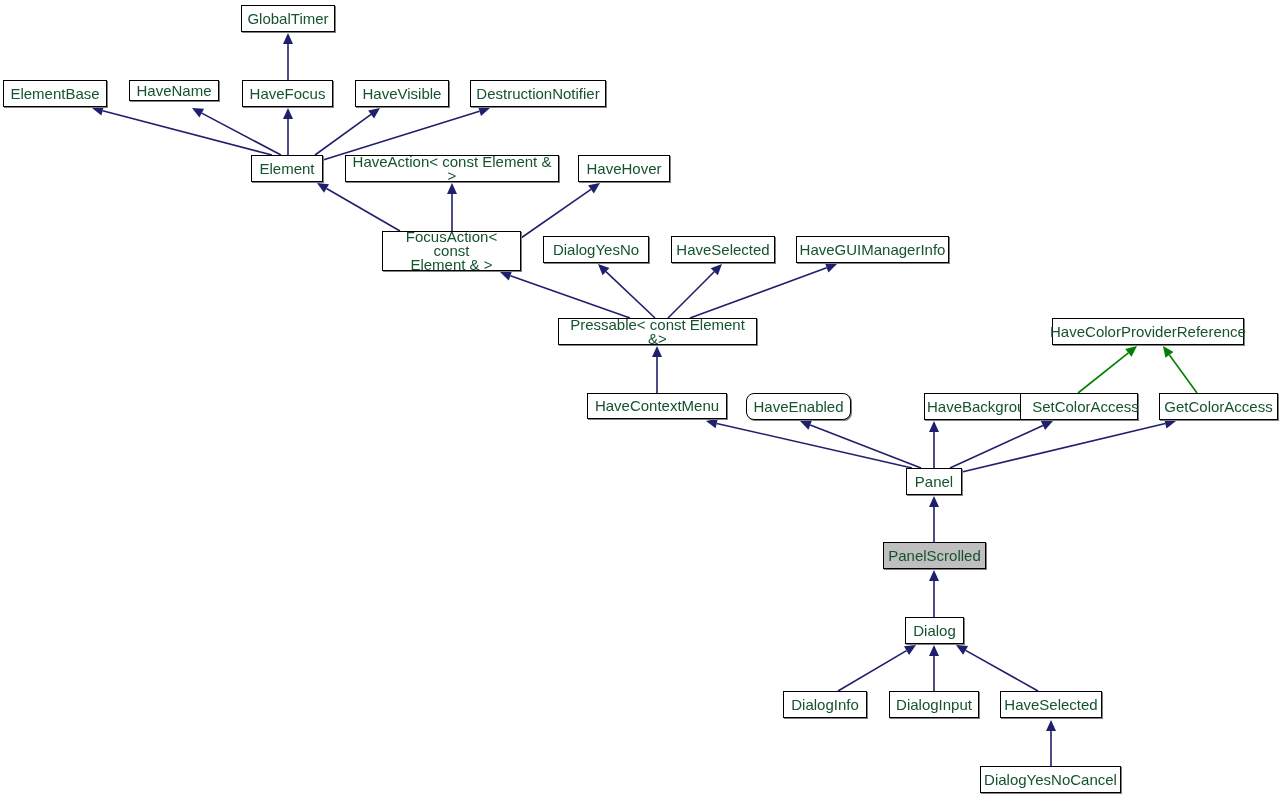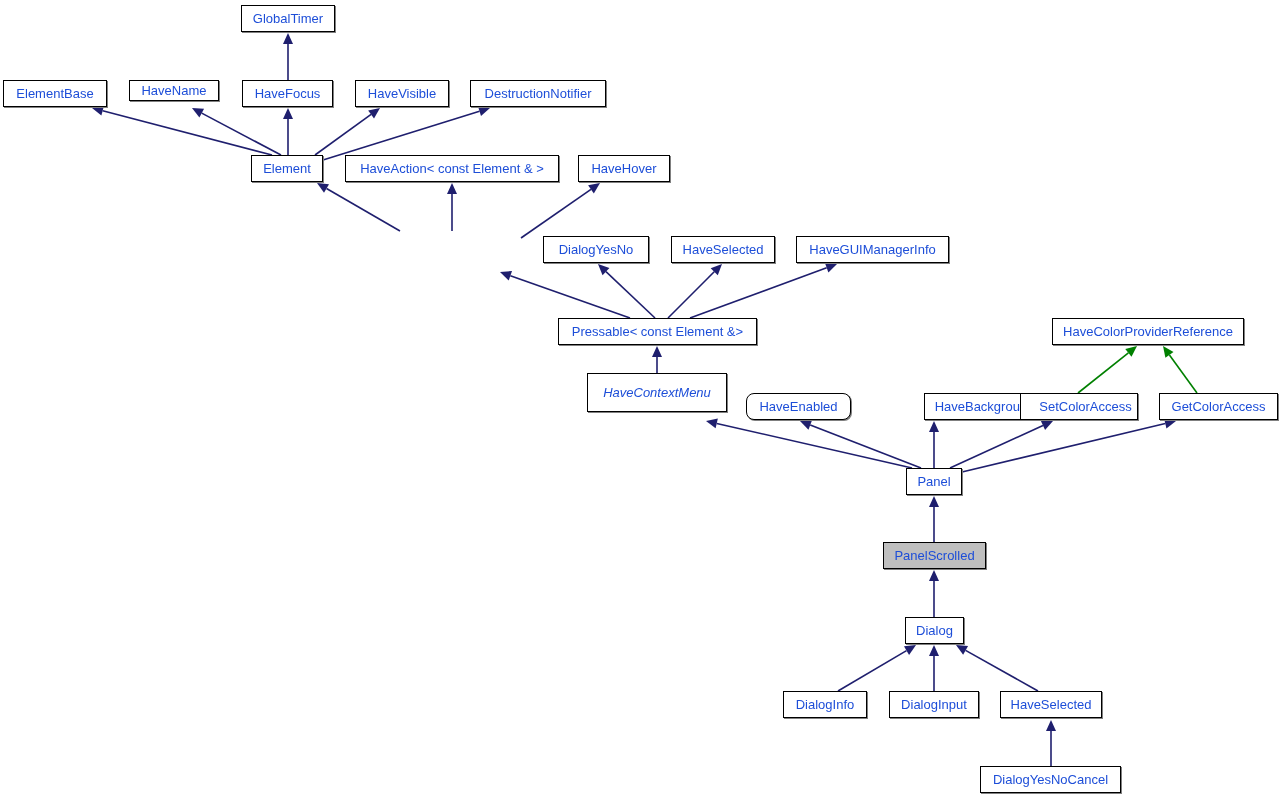--- a/index.html
+++ b/index.html
@@ -28,22 +28,22 @@
     left: 0;
     top: 0;
     width: 1284px;
     height: 799px;
   }
   .uml-node {
     position: absolute;
     box-sizing: border-box;
     border: 1px solid #000000;
     background: #ffffff;
-    color: #1d4ed8;
-    font-size: 13px;
+    color: #14532d;
+    font-size: 15px;
     line-height: 14px;
     display: flex;
     align-items: center;
     justify-content: center;
     text-align: center;
     white-space: pre-line;
     box-shadow: 1px 1px 0 0 #808080;
   }
   .uml-node.highlight {
     background: #bfbfbf;
@@ -170,26 +170,28 @@
   <div id="node-layer">
       <div class="uml-node" style="left: 241px; top: 5px; width: 94px; height: 27px;"><span class="node-label">GlobalTimer</span></div>
       <div class="uml-node" style="left: 3px; top: 80px; width: 104px; height: 27px;"><span class="node-label">ElementBase</span></div>
       <div class="uml-node" style="left: 129px; top: 80px; width: 90px; height: 21px;"><span class="node-label">HaveName</span></div>
       <div class="uml-node" style="left: 242px; top: 80px; width: 91px; height: 27px;"><span class="node-label">HaveFocus</span></div>
       <div class="uml-node" style="left: 355px; top: 80px; width: 94px; height: 27px;"><span class="node-label">HaveVisible</span></div>
       <div class="uml-node" style="left: 470px; top: 80px; width: 136px; height: 27px;"><span class="node-label">DestructionNotifier</span></div>
       <div class="uml-node" style="left: 251px; top: 155px; width: 72px; height: 27px;"><span class="node-label">Element</span></div>
       <div class="uml-node" style="left: 345px; top: 155px; width: 214px; height: 27px;"><span class="node-label">HaveAction&lt; const Element &amp; &gt;</span></div>
       <div class="uml-node" style="left: 578px; top: 155px; width: 92px; height: 27px;"><span class="node-label">HaveHover</span></div>
+      <div class="uml-node" style="left: 382px; top: 231px; width: 139px; height: 40px;"><span class="node-label">FocusAction&lt; const
+Element &amp; &gt;</span></div>
       <div class="uml-node" style="left: 543px; top: 236px; width: 106px; height: 27px;"><span class="node-label">DialogYesNo</span></div>
       <div class="uml-node" style="left: 671px; top: 236px; width: 104px; height: 27px;"><span class="node-label">HaveSelected</span></div>
       <div class="uml-node" style="left: 796px; top: 236px; width: 153px; height: 27px;"><span class="node-label">HaveGUIManagerInfo</span></div>
       <div class="uml-node" style="left: 558px; top: 318px; width: 199px; height: 27px;"><span class="node-label">Pressable&lt; const Element &amp;&gt;</span></div>
       <div class="uml-node" style="left: 1052px; top: 318px; width: 192px; height: 27px;"><span class="node-label">HaveColorProviderReference</span></div>
-      <div class="uml-node" style="left: 587px; top: 373px; width: 140px; height: 39px; font-style: italic;"><span class="node-label">HaveContextMenu</span></div>
+      <div class="uml-node" style="left: 587px; top: 393px; width: 140px; height: 26px;"><span class="node-label">HaveContextMenu</span></div>
       <div class="uml-node" style="left: 746px; top: 393px; width: 105px; height: 27px; border-radius: 8px;"><span class="node-label">HaveEnabled</span></div>
       <div class="uml-node" style="left: 924px; top: 393px; width: 121px; height: 27px;"><span class="node-label">HaveBackground</span></div>
       <div class="uml-node" style="left: 1020px; top: 393px; width: 118px; height: 27px; padding-left: 13px;"><span class="node-label">SetColorAccess</span></div>
       <div class="uml-node" style="left: 1159px; top: 393px; width: 119px; height: 27px;"><span class="node-label">GetColorAccess</span></div>
       <div class="uml-node" style="left: 906px; top: 468px; width: 56px; height: 27px;"><span class="node-label">Panel</span></div>
       <div class="uml-node highlight" style="left: 883px; top: 542px; width: 103px; height: 27px;"><span class="node-label">PanelScrolled</span></div>
       <div class="uml-node" style="left: 905px; top: 617px; width: 59px; height: 27px;"><span class="node-label">Dialog</span></div>
       <div class="uml-node" style="left: 783px; top: 691px; width: 84px; height: 27px;"><span class="node-label">DialogInfo</span></div>
       <div class="uml-node" style="left: 889px; top: 691px; width: 90px; height: 27px;"><span class="node-label">DialogInput</span></div>
       <div class="uml-node" style="left: 1000px; top: 691px; width: 102px; height: 27px;"><span class="node-label">HaveSelected</span></div>

